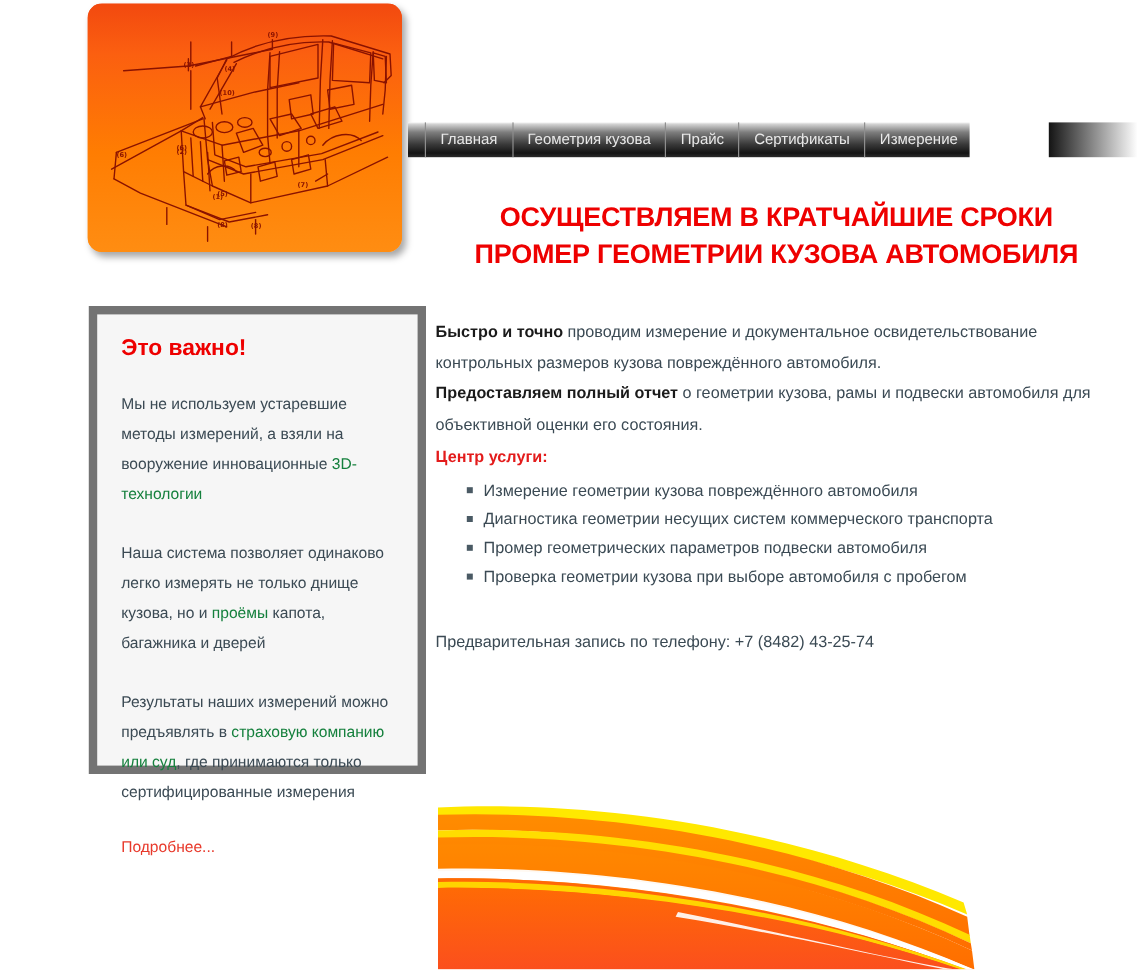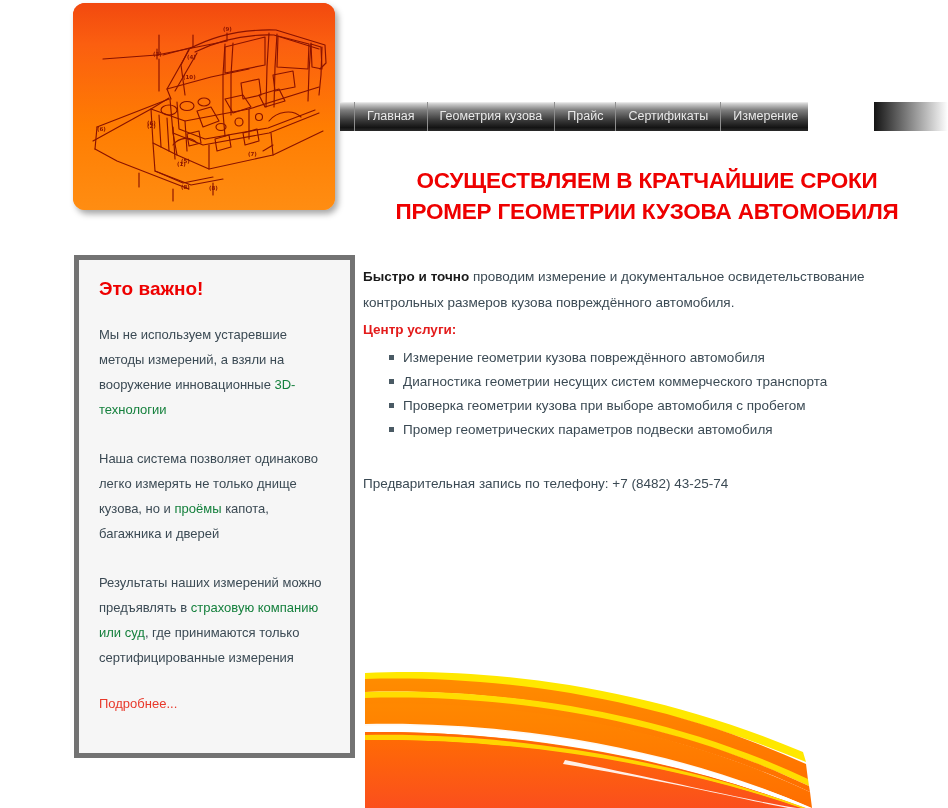--- a/index.html
+++ b/index.html
@@ -57,22 +57,22 @@
   
   .main-heading{
     position:absolute;left:352px;top:165px;width:590px;
     text-align:center;color:#ee0000;font-weight:bold;
     font-size:22.5px;line-height:31px;letter-spacing:-.2px;
   }
   .main-heading div{white-space:nowrap;}
 
   
   .sidebar{
-    position:absolute;left:74px;top:255px;width:281px;height:503px;
-    background:#f6f6f6;border:5px solid #737373;box-sizing:border-box;
+    position:absolute;left:74px;top:255px;width:281px;height:390px;
+    background:#f6f6f6;border:7px solid #737373;box-sizing:border-box;
     padding:18px 20px 0 20px;
   }
   .sb-title{color:#ee0000;font-size:19px;font-weight:bold;margin:0 0 22px 0;}
   .sb-p{
     color:#3b4a54;font-size:13px;line-height:25px;margin:0 0 24px 0;
   }
   .sb-p b{color:#15803d;font-weight:normal;}
   .sb-link{
     color:#e8392b;font-size:13px;line-height:20px;text-decoration:none;cursor:pointer;
   }
@@ -240,28 +240,29 @@
     <p class="sb-p"><span>Наша система позволяет одинаково легко измерять не только днище кузова, но и </span><b>проёмы</b><span> капота, багажника и дверей</span></p>
 
     <p class="sb-p"><span>Результаты наших измерений можно предъявлять в </span><b>страховую компанию или суд</b><span>, где принимаются только сертифицированные измерения</span></p>
 
     <a class="sb-link" href="#">Подробнее...</a>
   </aside>
 
   <main class="content">
     <p class="c-p"><b>Быстро и точно</b><span> проводим измерение и документальное освидетельствование контрольных размеров кузова повреждённого автомобиля.</span></p>
 
+    <p class="c-p"><b>Предоставляем полный отчет</b><span> о геометрии кузова, рамы и подвески автомобиля для объективной оценки его состояния.</span></p>
 
     <p class="c-sub">Центр услуги:</p>
 
     <ul class="services">
       <li>Измерение геометрии кузова повреждённого автомобиля</li>
       <li>Диагностика геометрии несущих систем коммерческого транспорта</li>
+      <li>Промер геометрических параметров подвески автомобиля</li>
       <li>Проверка геометрии кузова при выборе автомобиля с пробегом</li>
-      <li>Промер геометрических параметров подвески автомобиля</li>
     </ul>
 
     <p class="c-p c-appt">Предварительная запись по телефону: +7 (8482) 43-25-74</p>
   </main>
 
   <div class="footer-art">
     <svg width="501" height="168" viewBox="0 0 501 168" xmlns="http://www.w3.org/2000/svg">
       <defs>
         <linearGradient id="bandA" x1="0" y1="0" x2="0" y2="1">
           <stop offset="0" stop-color="#ff8c00"></stop>

